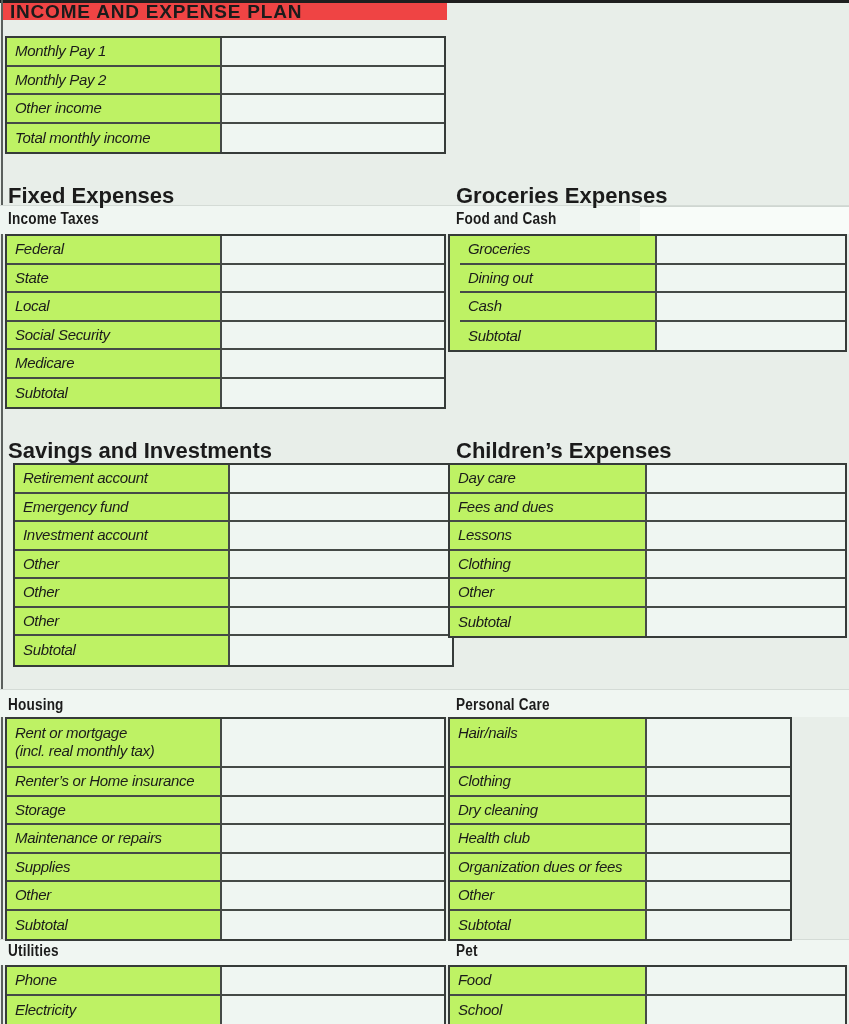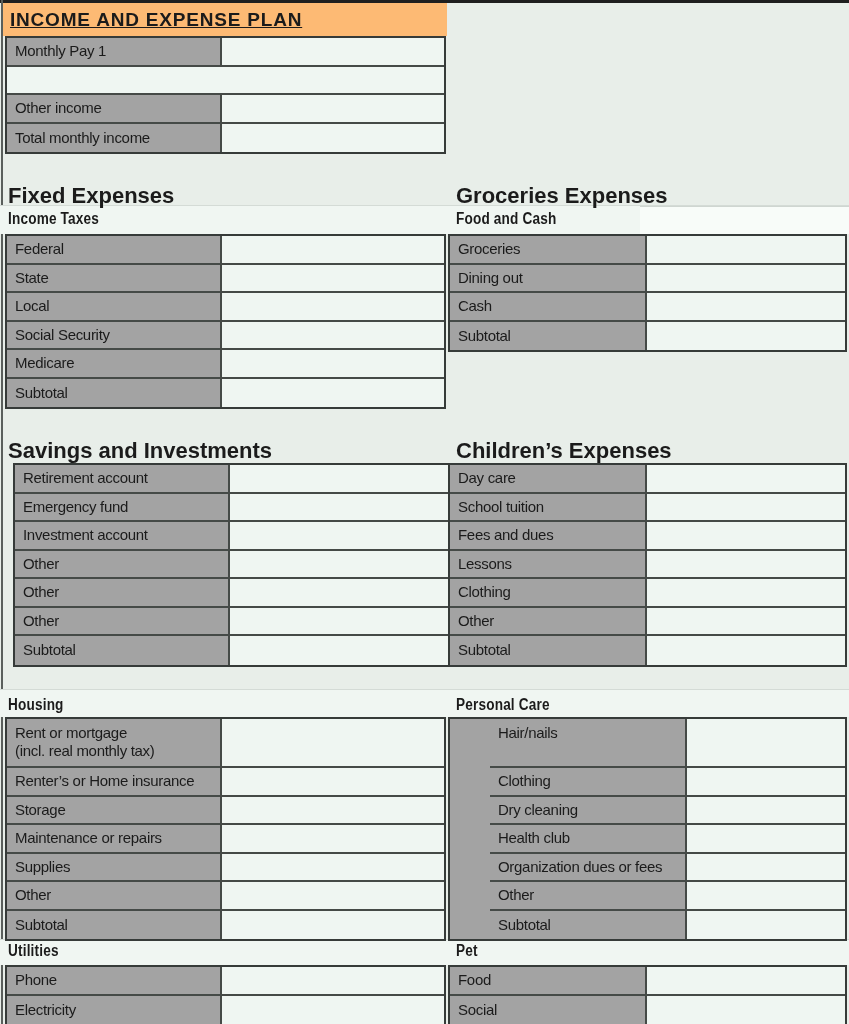--- a/index.html
+++ b/index.html
@@ -4,35 +4,35 @@
 <style>
   html,body{margin:0;padding:0;background:#ffffff;}
   .page{
     position:relative;width:849px;height:1024px;overflow:hidden;
     background:#e8eee9;color:#1b1b1b;
     font-family:"Liberation Sans",sans-serif;
   }
   .topline{position:absolute;left:0;top:0;width:849px;height:3px;background:#1f1f1f;}
   .leftline{position:absolute;left:1px;top:0;width:2px;height:1024px;background:#5a5f5c;}
   .titlebar{
-    position:absolute;left:3px;top:3px;width:444px;height:33px;
-    background:#fdba74;display:flex;align-items:center;text-decoration:underline;
+    position:absolute;left:3px;top:3px;width:444px;height:17px;
+    background:#ef4444;display:flex;align-items:center;
   }
   .title{font-weight:bold;font-size:19px;letter-spacing:0.8px;padding-left:7px;white-space:nowrap;}
   .band{position:absolute;left:0;width:849px;background:#f0f6f2;border-top:1px solid #d4dbd6;}
   .band.bright{left:640px;width:209px;background:#f8fcf9;border-top:1px solid #cfd6d1;}
   .col-header{
     position:absolute;font-weight:bold;font-size:22px;white-space:nowrap;
   }
   .sub-header{
     position:absolute;font-weight:bold;font-size:16px;white-space:nowrap;
     transform:scaleX(0.85);transform-origin:0 50%;letter-spacing:0.2px;
   }
   .tbl{
-    position:absolute;background:#a3a3a3;border:2px solid #363b39;box-sizing:border-box;
+    position:absolute;background:#bef264;border:2px solid #363b39;box-sizing:border-box;font-style:italic;
   }
   .row{display:flex;height:28.5px;box-sizing:border-box;border-bottom:2px solid #40454315;}
   .row{border-bottom:2px solid #454a47;}
   .row:last-child{border-bottom:none;}
   .row.tall{height:49px;justify-content:flex-end;}
   .lbl{
     width:215px;box-sizing:border-box;border-right:2px solid #454a47;
     display:flex;flex-direction:column;justify-content:center;
     padding-left:8px;font-size:15px;letter-spacing:-0.3px;line-height:1.18;white-space:nowrap;
   }
@@ -55,20 +55,21 @@
   <div class="titlebar">
     <div class="title">INCOME AND EXPENSE PLAN</div>
   </div>
 
   <div class="tbl" style="left:5px;top:36px;width:441px;">
     <div class="row">
       <div class="lbl">Monthly Pay 1</div>
       <div class="val"></div>
     </div>
     <div class="row">
+      <div class="lbl">Monthly Pay 2</div>
       <div class="val"></div>
     </div>
     <div class="row">
       <div class="lbl">Other income</div>
       <div class="val"></div>
     </div>
     <div class="row">
       <div class="lbl">Total monthly income</div>
       <div class="val"></div>
     </div>
@@ -100,21 +101,21 @@
     <div class="row">
       <div class="lbl">Medicare</div>
       <div class="val"></div>
     </div>
     <div class="row">
       <div class="lbl">Subtotal</div>
       <div class="val"></div>
     </div>
   </div>
 
-  <div class="tbl right-tbl" style="left:448px;top:234px;width:399px;">
+  <div class="tbl right-tbl" style="left:448px;top:234px;width:399px;padding-left:10px;">
     <div class="row">
       <div class="lbl">Groceries</div>
       <div class="val"></div>
     </div>
     <div class="row">
       <div class="lbl">Dining out</div>
       <div class="val"></div>
     </div>
     <div class="row">
       <div class="lbl">Cash</div>
@@ -156,24 +157,20 @@
     </div>
     <div class="row">
       <div class="lbl">Subtotal</div>
       <div class="val"></div>
     </div>
   </div>
 
   <div class="tbl right-tbl" style="left:448px;top:463px;width:399px;">
     <div class="row">
       <div class="lbl">Day care</div>
-      <div class="val"></div>
-    </div>
-    <div class="row">
-      <div class="lbl">School tuition</div>
       <div class="val"></div>
     </div>
     <div class="row">
       <div class="lbl">Fees and dues</div>
       <div class="val"></div>
     </div>
     <div class="row">
       <div class="lbl">Lessons</div>
       <div class="val"></div>
     </div>
@@ -221,21 +218,21 @@
     <div class="row">
       <div class="lbl">Other</div>
       <div class="val"></div>
     </div>
     <div class="row">
       <div class="lbl">Subtotal</div>
       <div class="val"></div>
     </div>
   </div>
 
-  <div class="tbl right-tbl" style="left:448px;top:717px;width:399px;padding-left:40px;">
+  <div class="tbl right-tbl" style="left:448px;top:717px;width:344px;">
     <div class="row tall">
       <div class="lbl">Hair/nails</div>
       <div class="val"></div>
     </div>
     <div class="row">
       <div class="lbl">Clothing</div>
       <div class="val"></div>
     </div>
     <div class="row">
       <div class="lbl">Dry cleaning</div>
@@ -272,18 +269,18 @@
       <div class="val"></div>
     </div>
   </div>
 
   <div class="tbl right-tbl" style="left:448px;top:965px;width:399px;">
     <div class="row">
       <div class="lbl">Food</div>
       <div class="val"></div>
     </div>
     <div class="row">
-      <div class="lbl">Social</div>
+      <div class="lbl">School</div>
       <div class="val"></div>
     </div>
   </div>
 
 </div>
 
 </body></html>

